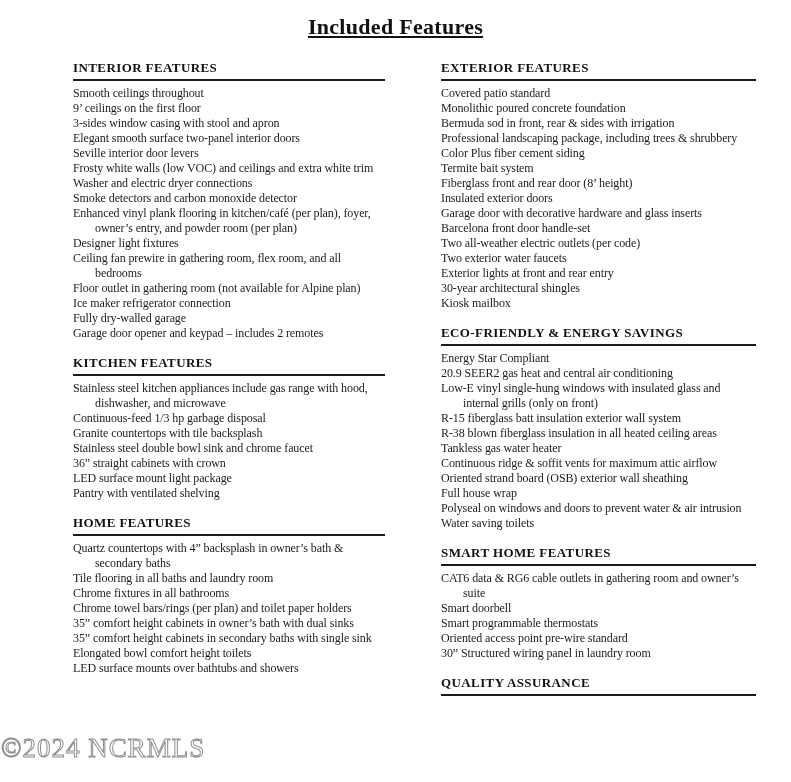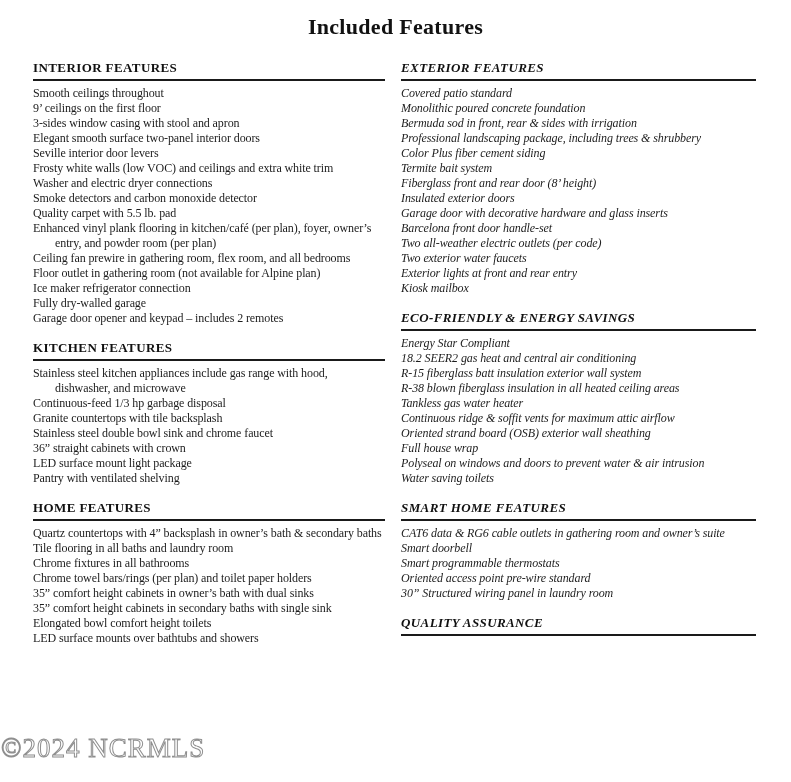--- a/index.html
+++ b/index.html
@@ -11,30 +11,31 @@
     overflow: hidden;
     font-family: "Liberation Serif", "DejaVu Serif", serif;
     color: #1c1c1c;
   }
   .page-title {
     text-align: center;
     font-size: 22px;
     margin-top: 14px;
     letter-spacing: 0.3px;
     color: #111;
+    text-decoration: underline;
   }
   .columns {
     display: flex;
     margin: 20px 35px 0 33px;
     gap: 16px;
   }
   .col { flex: 1; min-width: 0; }
   .col-left  { max-width: 352px; }
-  .col-right { max-width: 356px; font-style: italic; }
-  .section { margin-bottom: 14px; }
+  .col-right { max-width: 356px; }
+  .section { margin-bottom: 14px; margin-left: 40px; }
   .section-heading {
     font-size: 13px;
     font-weight: bold;
     letter-spacing: 0.4px;
     padding-bottom: 3px;
     border-bottom: 2px solid #1a1a1a;
     margin-bottom: 5px;
     color: #111;
   }
   .feature-item {
@@ -80,22 +81,22 @@
       <div class="section">
         <div class="section-heading">INTERIOR FEATURES</div>
         <div class="feature-item">Smooth ceilings throughout</div>
         <div class="feature-item">9’ ceilings on the first floor</div>
         <div class="feature-item">3-sides window casing with stool and apron</div>
         <div class="feature-item">Elegant smooth surface two-panel interior doors</div>
         <div class="feature-item">Seville interior door levers</div>
         <div class="feature-item">Frosty white walls (low VOC) and ceilings and extra white trim</div>
         <div class="feature-item">Washer and electric dryer connections</div>
         <div class="feature-item">Smoke detectors and carbon monoxide detector</div>
-        <div class="feature-item">Quality carpet with 5.5 lb. pad</div>
         <div class="feature-item">Enhanced vinyl plank flooring in kitchen/café (per plan), foyer, owner’s entry, and powder room (per plan)</div>
+        <div class="feature-item">Designer light fixtures</div>
         <div class="feature-item">Ceiling fan prewire in gathering room, flex room, and all bedrooms</div>
         <div class="feature-item">Floor outlet in gathering room (not available for Alpine plan)</div>
         <div class="feature-item">Ice maker refrigerator connection</div>
         <div class="feature-item">Fully dry-walled garage</div>
         <div class="feature-item">Garage door opener and keypad – includes 2 remotes</div>
       </div>
       <div class="section">
         <div class="section-heading">KITCHEN FEATURES</div>
         <div class="feature-item">Stainless steel kitchen appliances include gas range with hood, dishwasher, and microwave</div>
         <div class="feature-item">Continuous-feed 1/3 hp garbage disposal</div>
@@ -126,26 +127,28 @@
         <div class="feature-item">Professional landscaping package, including trees &amp; shrubbery</div>
         <div class="feature-item">Color Plus fiber cement siding</div>
         <div class="feature-item">Termite bait system</div>
         <div class="feature-item">Fiberglass front and rear door (8’ height)</div>
         <div class="feature-item">Insulated exterior doors</div>
         <div class="feature-item">Garage door with decorative hardware and glass inserts</div>
         <div class="feature-item">Barcelona front door handle-set</div>
         <div class="feature-item">Two all-weather electric outlets (per code)</div>
         <div class="feature-item">Two exterior water faucets</div>
         <div class="feature-item">Exterior lights at front and rear entry</div>
+        <div class="feature-item">30-year architectural shingles</div>
         <div class="feature-item">Kiosk mailbox</div>
       </div>
       <div class="section">
         <div class="section-heading">ECO-FRIENDLY &amp; ENERGY SAVINGS</div>
         <div class="feature-item">Energy Star Compliant</div>
-        <div class="feature-item">18.2 SEER2 gas heat and central air conditioning</div>
+        <div class="feature-item">20.9 SEER2 gas heat and central air conditioning</div>
+        <div class="feature-item">Low-E vinyl single-hung windows with insulated glass and internal grills (only on front)</div>
         <div class="feature-item">R-15 fiberglass batt insulation exterior wall system</div>
         <div class="feature-item">R-38 blown fiberglass insulation in all heated ceiling areas</div>
         <div class="feature-item">Tankless gas water heater</div>
         <div class="feature-item">Continuous ridge &amp; soffit vents for maximum attic airflow</div>
         <div class="feature-item">Oriented strand board (OSB) exterior wall sheathing</div>
         <div class="feature-item">Full house wrap</div>
         <div class="feature-item">Polyseal on windows and doors to prevent water &amp; air intrusion</div>
         <div class="feature-item">Water saving toilets</div>
       </div>
       <div class="section">

